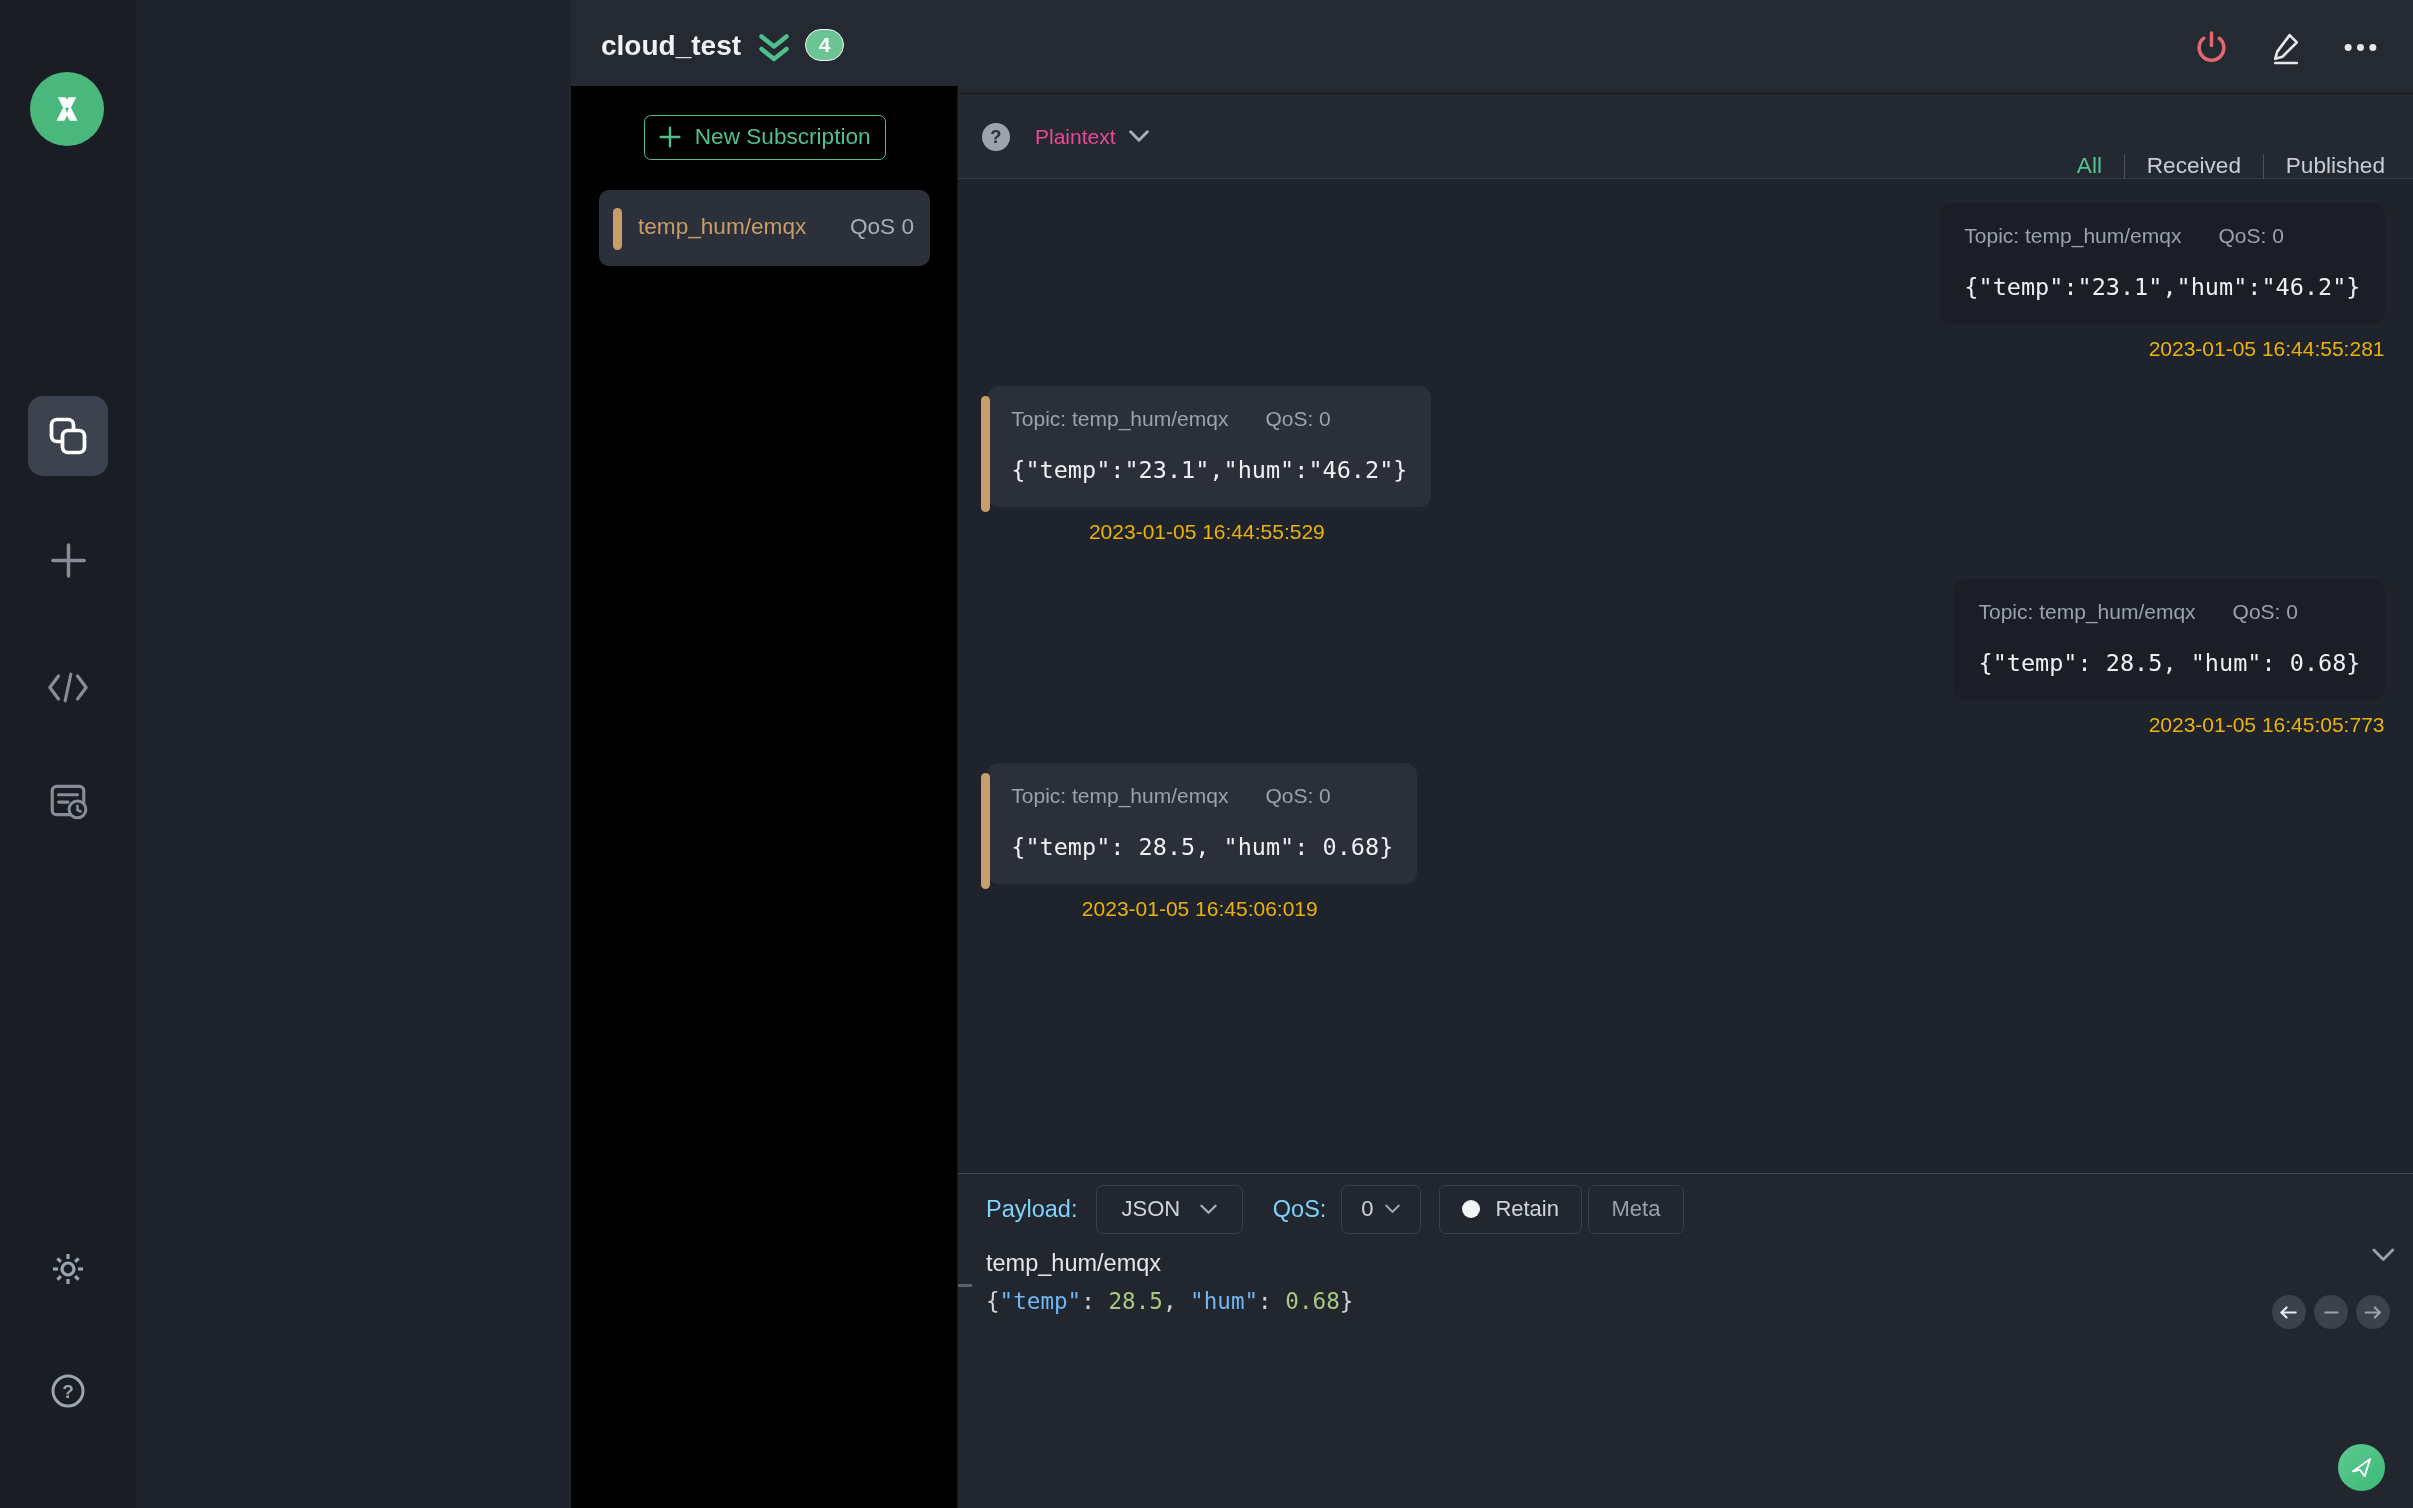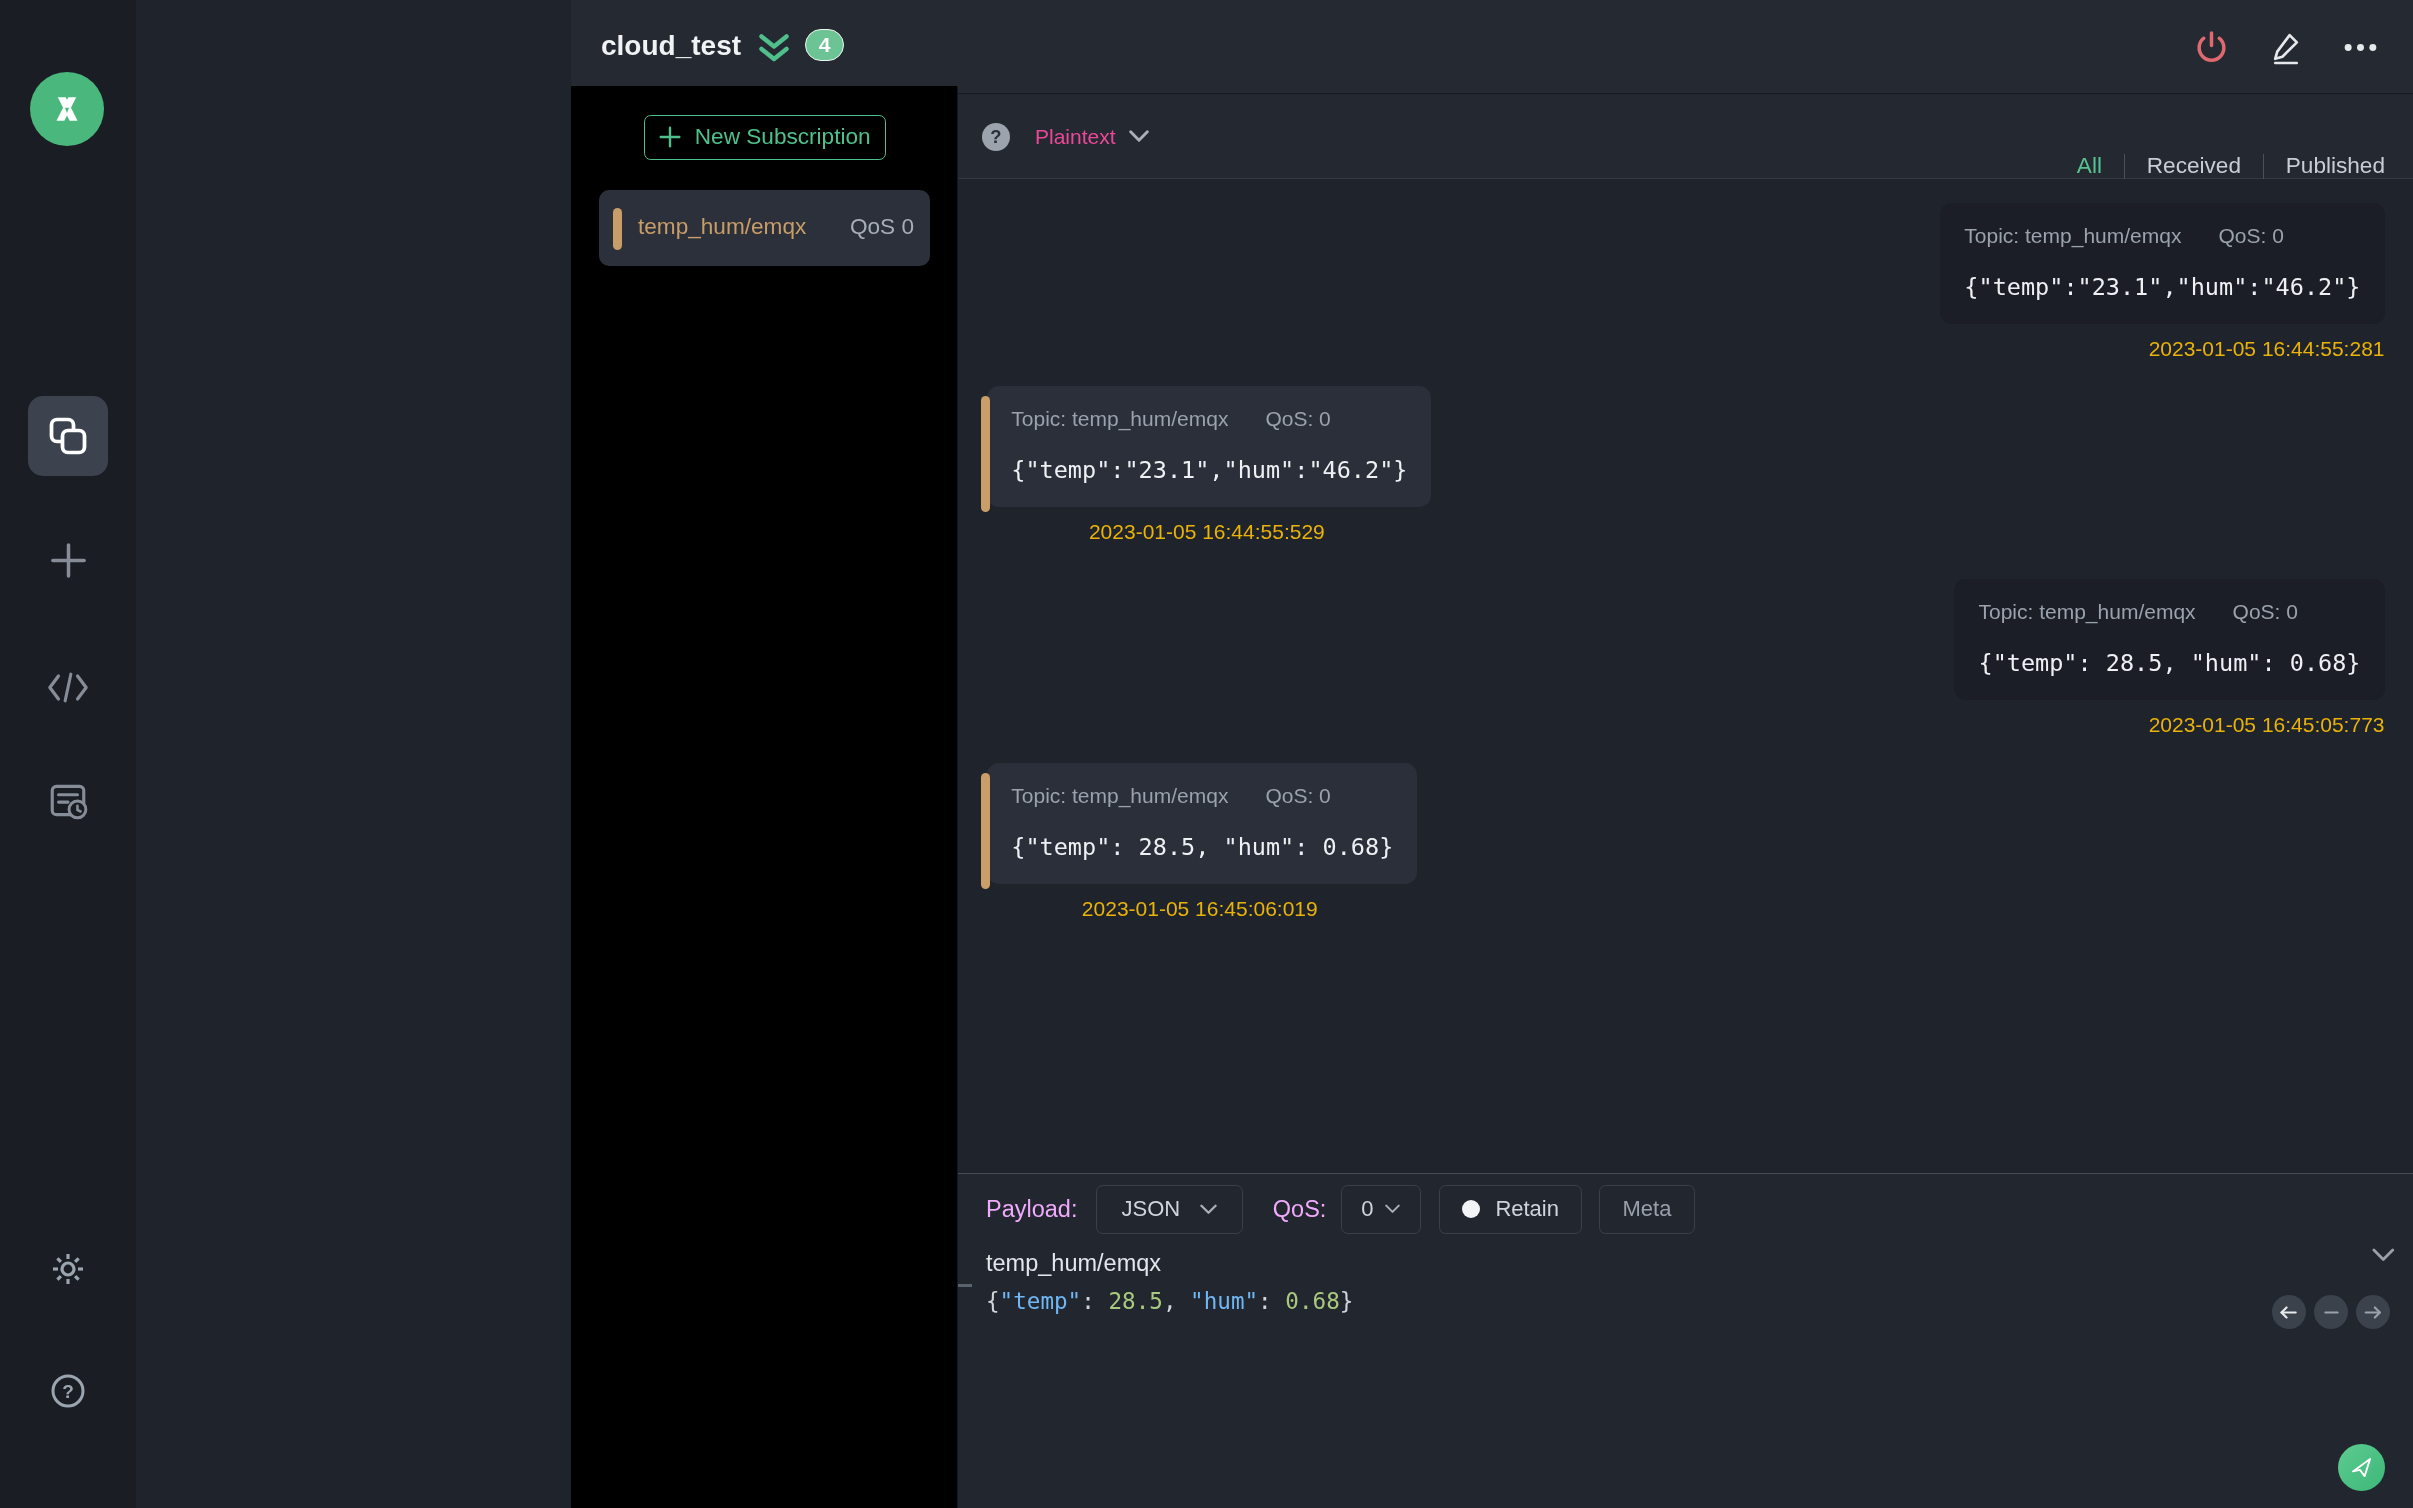--- a/index.html
+++ b/index.html
@@ -78,29 +78,29 @@
 
   
   #msg0{ right:28.5px; top:24px; }
   #msg1{ left:22.6px;  top:207px; }
   #msg2{ right:28.5px; top:400px; }
   #msg3{ left:22.6px;  top:584px; }
 
   
   .publish{ position:absolute; left:0; right:0; bottom:0; height:335px; background:#22262f; border-top:0.8px solid #454b56; }
   .pub-row{ position:absolute; left:28px; top:10px; height:50px; display:flex; align-items:center; }
-  .pub-label{ font-size:23.5px; color:#f0abfc; }
+  .pub-label{ font-size:23.5px; color:#7dd3fc; }
   .pill{ height:49px; border:0.8px solid #3a404b; border-radius:6.7px; display:flex; align-items:center; justify-content:center;
          color:#d0d5db; font-size:22px; cursor:pointer; background:transparent; }
   .sel-json{ width:147px; gap:20px; margin-left:18.4px; }
   .qos-label{ margin-left:30px; }
   .sel-qos{ width:80px; gap:11.7px; margin-left:14.2px; }
   .btn-retain{ width:143px; gap:15px; margin-left:18.4px;align-items:center; }
   .retain-dot{ width:18.4px; height:18.4px; border-radius:50%; background:#f2f4f6; }
-  .btn-meta{ width:96px; margin-left:17px; color:#99a0ab; }
+  .btn-meta{ width:96px; margin-left:6px; color:#99a0ab; }
   .topic-row{ position:absolute; left:28px; top:72px; right:59px; height:34px; display:flex; align-items:center; }
   .topic-input{ font-size:23.5px; color:#e3e6ea; white-space:nowrap; cursor:text; }
   .collapse-chev{ position:absolute; right:18.4px; top:74px; cursor:pointer; }
   .editor-line{ position:absolute; left:28px; top:114px; font-size:22.6px; cursor:text; }
   .tok-punct{ color:#d0d4da; } .tok-key{ color:#70b7f3; } .tok-num{ color:#a9c97f; }
   .divider-handle{ position:absolute; left:0; top:110px; width:14.2px; height:2.5px; background:#5a626e; }
   .nav-btns{ position:absolute; right:22.6px; top:121px; display:flex; gap:8.4px; }
   .nav-circle{ width:34px; height:34px; border-radius:50%; background:#3c424c; display:flex; align-items:center; justify-content:center; cursor:pointer; }
   .send-btn{ position:absolute; right:28px; top:270px; width:47px; height:47px; border-radius:50%;
              background:linear-gradient(135deg,#5ecb90,#3cb878); display:flex; align-items:center; justify-content:center; cursor:pointer; }

